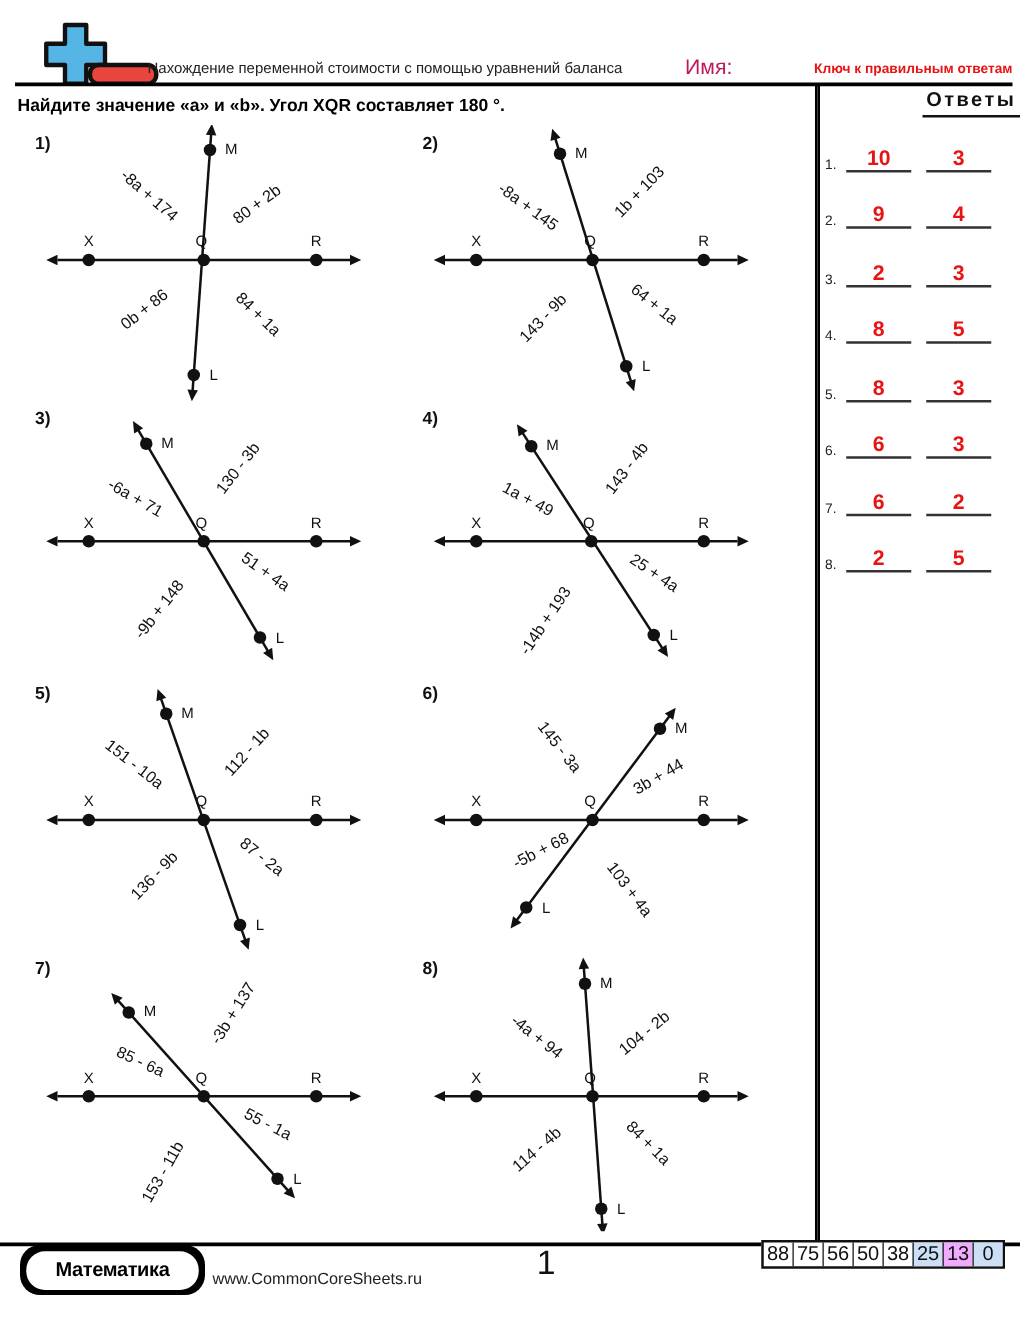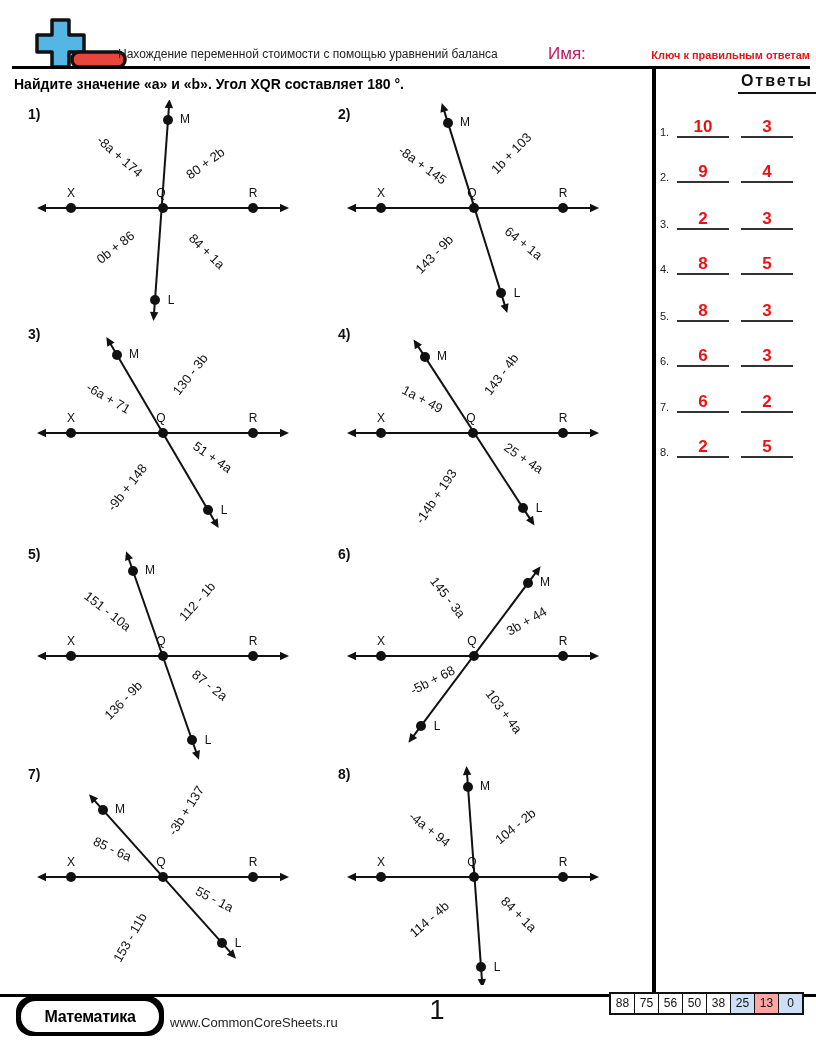--- a/index.html
+++ b/index.html
@@ -33,21 +33,21 @@
   
   .footer-rule{left:0;top:994px;width:816px;height:3px;background:#000;}
   .brand{left:16px;top:996px;width:148px;height:40px;background:#000;border-radius:16px;
          display:flex;align-items:center;justify-content:center;}
   .brand-inner{background:#fff;border-radius:15px;width:138px;height:31px;line-height:31px;
                text-align:center;font-size:16px;font-weight:700;color:#000;letter-spacing:-0.3px;}
   .website{left:170px;top:1015px;font-size:13px;color:#222;}
   .page-num{left:397px;top:995px;width:80px;text-align:center;font-size:27px;color:#111;}
   .range{left:582px;top:997px;font-size:11px;color:#222;margin-left:46px;}
   .score-table{left:609px;top:992px;display:flex;border:2px solid #111;background:#fff;}
-  .score-cell{width:23px;height:19px;line-height:19px;text-align:center;font-size:12px;
+  .score-cell{width:23px;height:19px;line-height:19px;text-align:center;font-size:16px;
               border-left:1.5px solid #111;box-sizing:content-box;}
   .score-cell:first-child{border-left:none;}
 </style>
 </head>
 <body>
 
 <div class="page">
 
   <div class="abs logo">
     <svg viewBox="0 0 110 54" width="110" height="54">
@@ -352,17 +352,17 @@
   <div class="abs website">www.CommonCoreSheets.ru</div>
   <div class="abs page-num">1</div>
   <div class="abs range">1-8</div>
   <div class="abs score-table" id="score-table">
       <div class="score-cell">88</div>
       <div class="score-cell">75</div>
       <div class="score-cell">56</div>
       <div class="score-cell">50</div>
       <div class="score-cell">38</div>
       <div class="score-cell" style="background: rgb(204, 223, 245);">25</div>
-      <div class="score-cell" style="background: #fca5a5;">13</div>
+      <div class="score-cell" style="background: #f0abfc;">13</div>
       <div class="score-cell" style="background: rgb(204, 223, 245);">0</div>
     </div>
 
 </div>
 
 </body></html>

